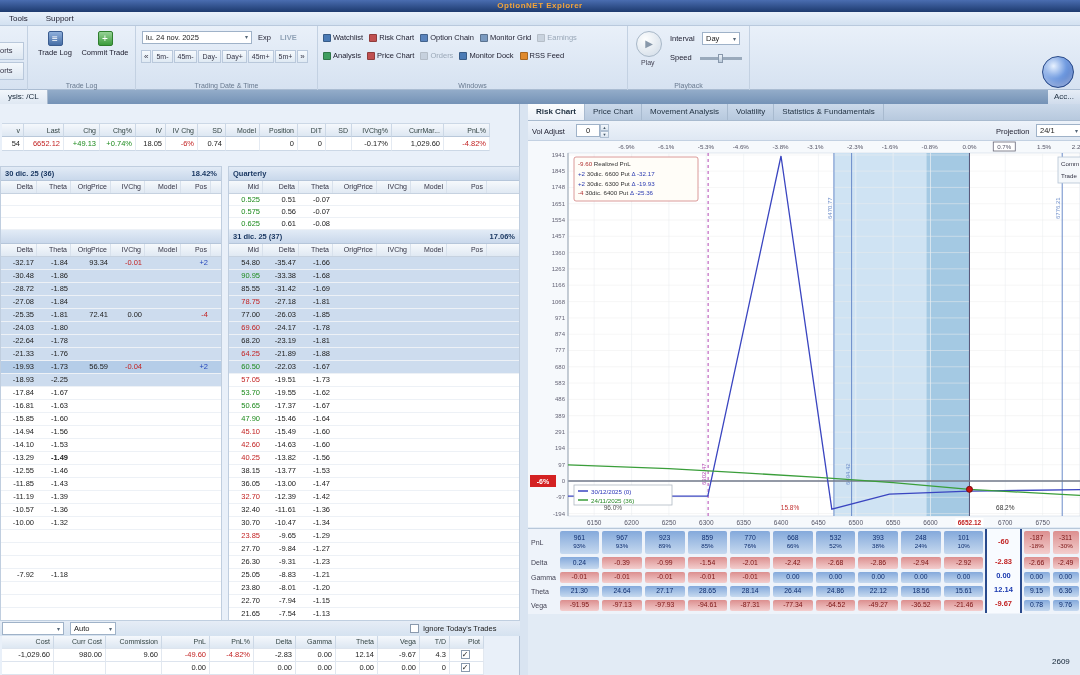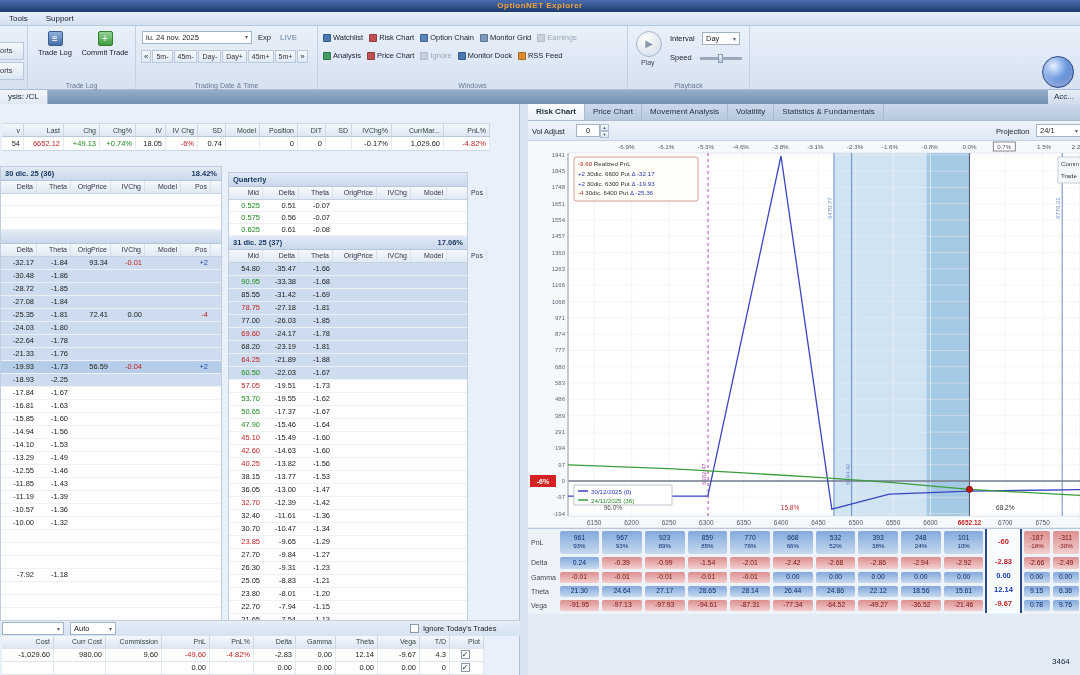--- a/index.html
+++ b/index.html
@@ -170,21 +170,21 @@
           <div class="win-item">
             <span class="win-icon" style="background: rgb(63, 158, 96);"></span>
             <span>Analysis</span>
           </div>
           <div class="win-item">
             <span class="win-icon" style="background: rgb(192, 80, 80);"></span>
             <span>Price Chart</span>
           </div>
           <div class="win-item disabled">
             <span class="win-icon" style="background: rgb(168, 180, 194);"></span>
-            <span>Ignore</span>
+            <span>Orders</span>
           </div>
           <div class="win-item">
             <span class="win-icon" style="background: rgb(74, 122, 181);"></span>
             <span>Monitor Dock</span>
           </div>
           <div class="win-item">
             <span class="win-icon" style="background: rgb(224, 138, 45);"></span>
             <span>RSS Feed</span>
           </div>
         </div>
@@ -394,21 +394,21 @@
         <div class="crow hl0">
           <div class="ccell k" style="width: 36px;">-14.10</div>
           <div class="ccell k" style="width: 34px;">-1.53</div>
           <div class="ccell k" style="width: 40px;"></div>
           <div class="ccell k" style="width: 34px;"></div>
           <div class="ccell k" style="width: 36px;"></div>
           <div class="ccell b" style="width: 30px;"></div>
         </div>
         <div class="crow hl0">
           <div class="ccell k" style="width: 36px;">-13.29</div>
-          <div class="ccell k" style="width: 34px;">-1.49</div>
+          <div class="ccell k" style="width: 34px; font-weight: bold;">-1.49</div>
           <div class="ccell k" style="width: 40px;"></div>
           <div class="ccell k" style="width: 34px;"></div>
           <div class="ccell k" style="width: 36px;"></div>
           <div class="ccell b" style="width: 30px;"></div>
         </div>
         <div class="crow hl0">
           <div class="ccell k" style="width: 36px;">-12.55</div>
           <div class="ccell k" style="width: 34px;">-1.46</div>
           <div class="ccell k" style="width: 40px;"></div>
           <div class="ccell k" style="width: 34px;"></div>
@@ -497,21 +497,21 @@
         </div>
         <div class="crow hl0">
           <div class="ccell k" style="width: 36px;"></div>
           <div class="ccell k" style="width: 34px;"></div>
           <div class="ccell k" style="width: 40px;"></div>
           <div class="ccell k" style="width: 34px;"></div>
           <div class="ccell k" style="width: 36px;"></div>
           <div class="ccell b" style="width: 30px;"></div>
         </div>
       </div>
-    <div id="chain-right" class="chain abs" style="left:228px;top:68px;width:240px">
+    <div id="chain-right" class="chain abs" style="left:228px;top:62px;width:292px">
         <div class="band">
           <span class="band-l">Quarterly</span>
           <span class="band-r"></span>
         </div>
         <div class="chead">
           <div class="chh" style="width: 34px;">Mid</div>
           <div class="chh" style="width: 36px;">Delta</div>
           <div class="chh" style="width: 34px;">Theta</div>
           <div class="chh" style="width: 44px;">OrigPrice</div>
           <div class="chh" style="width: 34px;">IVChg</div>
@@ -1210,16 +1210,16 @@
         <div class="gpill gpos" style="left: 524.5px; top: 42.5px; width: 26px; height: 11px;">
           <div class="gval">0.00</div>
         </div>
         <div class="gpill gpos" style="left: 524.5px; top: 56.5px; width: 26px; height: 11px;">
           <div class="gval">6.36</div>
         </div>
         <div class="gpill gpos" style="left: 524.5px; top: 70.5px; width: 26px; height: 11px;">
           <div class="gval">9.76</div>
         </div>
       </div>
-    <div class="status-num">3464</div>
+    <div class="status-num">2609</div>
   </div>
 
 </div>
 
 </body></html>

